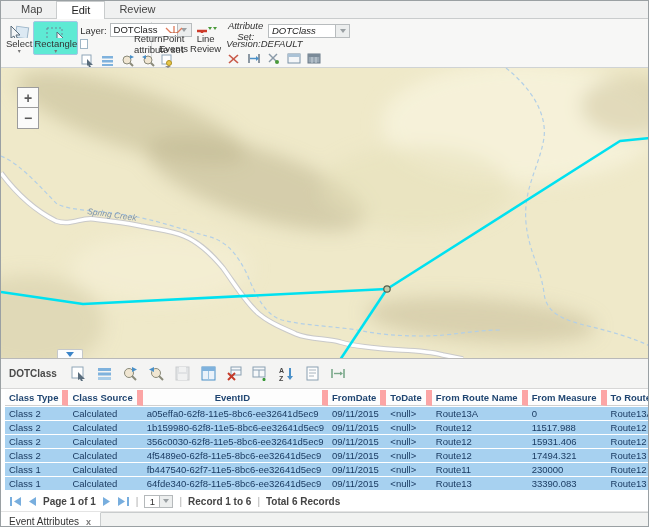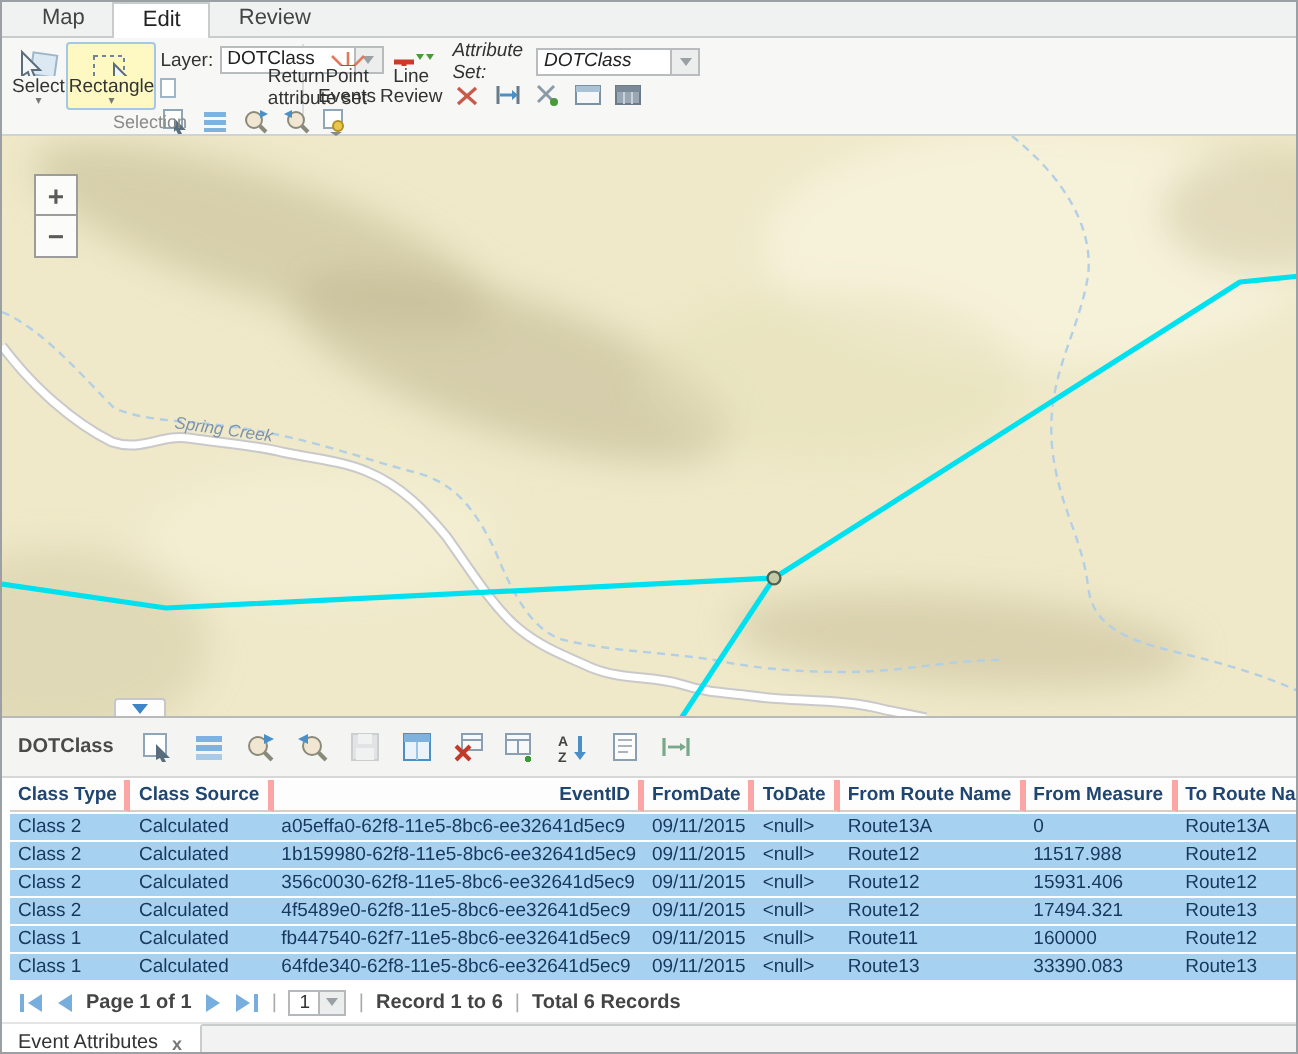--- a/index.html
+++ b/index.html
@@ -11,26 +11,26 @@
   .tabbar { height:18px; background:#f0f1f1; border-bottom:1px solid #c9cccd; display:flex; align-items:flex-end; padding-left:6px; }
   .rtab { font-size:11px; color:#444; padding:2px 14px 3px 14px; cursor:default; }
   .rtab.active { background:#fff; border:1px solid #c9cccd; border-bottom:none; margin-bottom:-1px; color:#222; }
 
   
   .ribbon { position:relative; height:49px; background:#f7f7f6; border-bottom:1px solid #cfd3d4; display:flex; }
   .rgroup { position:relative; height:100%; padding:2px 4px 12px 4px; display:flex; }
   .rgroup .glabel { position:absolute; bottom:1px; left:0; right:0; text-align:center; font-size:9px; color:#8a8a8a; }
   .gsep { width:1px; background:#d9dcdd; margin:3px 2px 3px 2px; }
   .bigbtn { width:44px; display:flex; flex-direction:column; align-items:center; justify-content:flex-end; padding-top:2px; border:1px solid transparent; border-radius:2px; }
-  .bigbtn.hl { background:#fef9c3; border-color:#a3c7e4; }
+  .bigbtn.hl { background:#5eead4; border-color:#a3c7e4; }
   .bigbtn .blabel { font-size:9.5px; color:#333; margin-top:1px; line-height:10px; text-align:center; }
   .bigbtn .caret { font-size:6px; color:#777; line-height:5px; }
   .combo-col { display:flex; flex-direction:column; padding-top:2px; }
   .crow { display:flex; align-items:center; height:15px; }
-  .clabel { font-size:9.5px; color:#333; margin-right:3px; }
+  .clabel { font-size:9.5px; color:#333; margin-right:3px;text-align:center; }
   .combo { display:flex; height:14px; }
   .combo .cfield { width:68px; background:#fff; border:1px solid #b8bcbe; font-size:9.5px; color:#222; padding:0 3px; line-height:12px; overflow:hidden; white-space:nowrap; }
   .combo .cbtn { width:14px; background:#eceeee; border:1px solid #b8bcbe; border-left:none; display:flex; align-items:center; justify-content:center; }
   .tri-down { width:0; height:0; border-left:3px solid transparent; border-right:3px solid transparent; border-top:4px solid #9aa0a3; }
   .chkrow { display:flex; align-items:center; height:14px;gap:42px; }
   .chk { width:10px; height:10px; background:#fff; border:1px solid #9fb6c6; margin-right:4px; }
   .chklabel { font-size:9.5px; color:#333; }
   .miniicons { display:flex; align-items:center; gap:5px; margin-top:2px; }
   .mi { width:15px; height:15px; display:flex; align-items:center; justify-content:center; }
 
@@ -41,21 +41,21 @@
   .zbtn + .zbtn { border-top:none; }
   .collapsetab { position:absolute; left:56px; bottom:0; width:26px; height:9px; background:#fdfdfd; border:1px solid #c5c8ca; border-bottom:none; border-radius:2px 2px 0 0; display:flex; align-items:center; justify-content:center; }
   .collapsetab .tri { width:0; height:0; border-left:4px solid transparent; border-right:4px solid transparent; border-top:5px solid #3d85c8; }
 
   
   .panel { background:#fff; }
   .ptoolbar { height:30px; background:#f4f4f3; border-bottom:1px solid #d7d7d7; display:flex; align-items:center; padding-left:8px; gap:9px; }
   .ptitle { font-size:10px; font-weight:bold; color:#4a4a4a; margin-right:4px; }
   .ticon { width:17px; height:17px; display:flex; align-items:center; justify-content:center; }
   table.grid { border-collapse:separate; border-spacing:0 1px; margin:0 0 0 4px; table-layout:fixed; background:#fff; }
-  table.grid th { background:#fdfdfd; color:#1f4571; font-size:9.5px; font-weight:bold; text-align:right; padding:2px 4px; border-right:3px solid #fca5a5; border-bottom:1px solid #d0d0d0; height:14px; white-space:nowrap; overflow:hidden; }
+  table.grid th { background:#fdfdfd; color:#1f4571; font-size:9.5px; font-weight:bold; text-align:center; padding:2px 4px; border-right:6px solid #fca5a5; border-bottom:1px solid #d0d0d0; height:14px; white-space:nowrap; overflow:hidden; }
   table.grid td { background:#a7d1f0; color:#17375e; font-size:9.5px; padding:1px 4px; height:12px; white-space:nowrap; overflow:hidden; }
   .pager { height:21px; display:flex; align-items:center; padding-left:8px; gap:6px; background:#fff; font-size:10px; color:#333; border-bottom:1px solid #e4e4e4; }
   .pager svg { display:block; }
   .psep { color:#aaa; }
   .pagespin { display:flex; align-items:center; }
   .pagespin .pval { width:16px; height:13px; border:1px solid #b5b9bb; background:#fff; font-size:9.5px; text-align:center; line-height:12px; }
   .pagespin .pbtn { width:13px; height:13px; border:1px solid #b5b9bb; border-left:none; background:#eceeee; display:flex; align-items:center; justify-content:center; }
 
   
   .bottombar { height:18px; background:#f1f2f1; border-top:1px solid #c9cccd; display:flex; align-items:stretch; }
@@ -136,21 +136,20 @@
           </span>
           <span class="mi">
             <svg width="13" height="14">
                 <rect x="1" y="1" width="9" height="9" fill="#fff" stroke="#8fa6b8"></rect>
                 <circle cx="8" cy="9" r="2.5" fill="#e8c84a" stroke="#b09020"></circle>
                 <polygon points="4,12 10,12 7,14" fill="#888"></polygon>
               </svg>
           </span>
         </div>
       </div>
-      <div class="glabel">Selection</div>
     </div>
 
     <div class="gsep"></div>
 
     <div class="rgroup" style="width:200px;">
       <div class="bigbtn" style="width:34px;">
         <svg width="26" height="24">
           <g stroke="#e07a5a" stroke-width="1.3">
             <line x1="13" y1="2" x2="13" y2="22"></line>
               <line x1="3" y1="12" x2="23" y2="12"></line>
@@ -173,20 +172,23 @@
       </div>
       <div class="combo-col" style="margin-left:4px;font-style:italic;">
         <div class="crow">
           <span class="clabel">Attribute Set:</span>
           <span class="combo">
             <span class="cfield">DOTClass</span>
             <span class="cbtn">
                 <span class="tri-down"></span>
               </span>
           </span>
+        </div>
+        <div class="crow">
+          <span class="clabel">Version:DEFAULT</span>
         </div>
         <div class="miniicons">
           <span class="mi">
             <svg width="13" height="13">
                 <line x1="2" y1="3" x2="11" y2="11" stroke="#c85a4a" stroke-width="1.6"></line>
                 <line x1="11" y1="3" x2="2" y2="11" stroke="#c85a4a" stroke-width="1.6"></line>
               </svg>
           </span>
           <span class="mi">
             <svg width="14" height="13">
@@ -417,21 +419,21 @@
             <td>17494.321</td>
             <td>Route13</td>
           </tr>
           <tr>
             <td>Class 1</td>
             <td>Calculated</td>
             <td>fb447540-62f7-11e5-8bc6-ee32641d5ec9</td>
             <td>09/11/2015</td>
             <td>&lt;null&gt;</td>
             <td>Route11</td>
-            <td>160000</td>
+            <td>230000</td>
             <td>Route12</td>
           </tr>
           <tr>
             <td>Class 1</td>
             <td>Calculated</td>
             <td>64fde340-62f8-11e5-8bc6-ee32641d5ec9</td>
             <td>09/11/2015</td>
             <td>&lt;null&gt;</td>
             <td>Route13</td>
             <td>33390.083</td>

